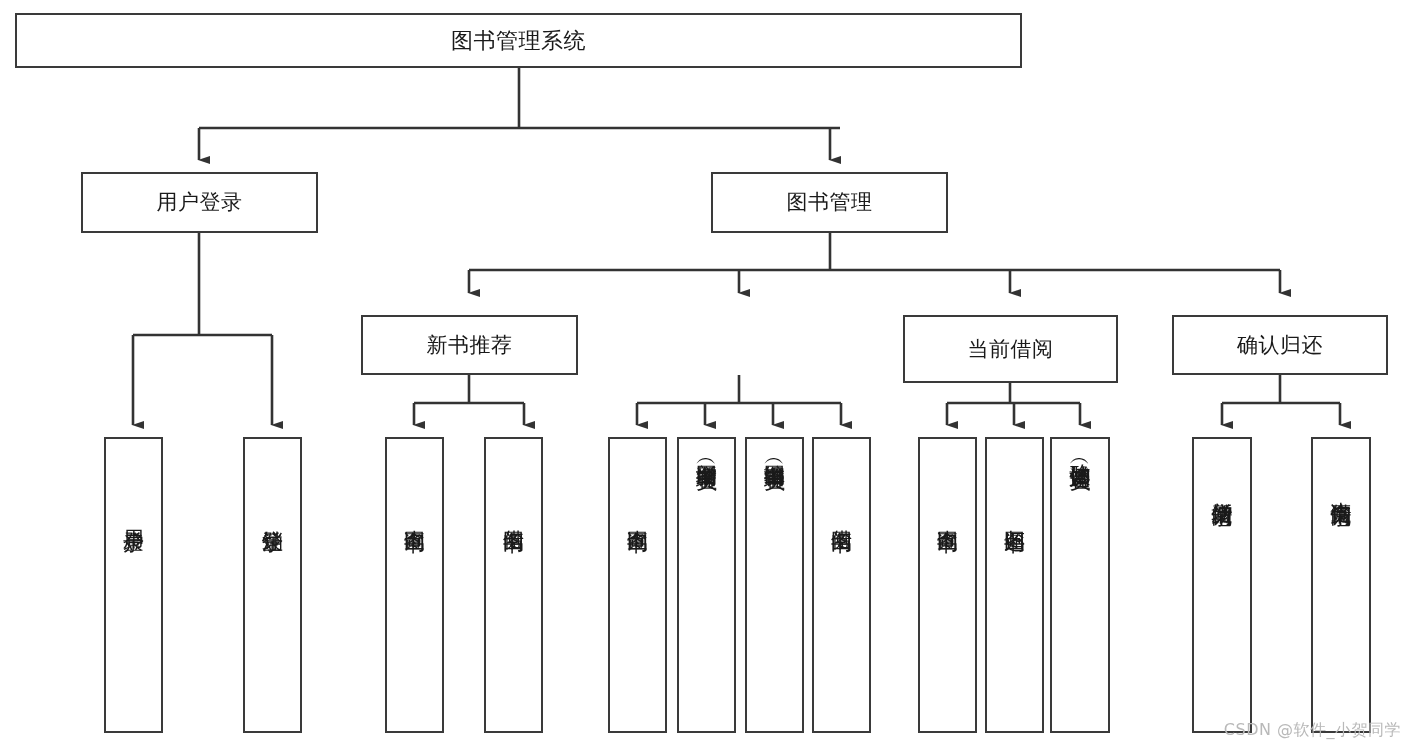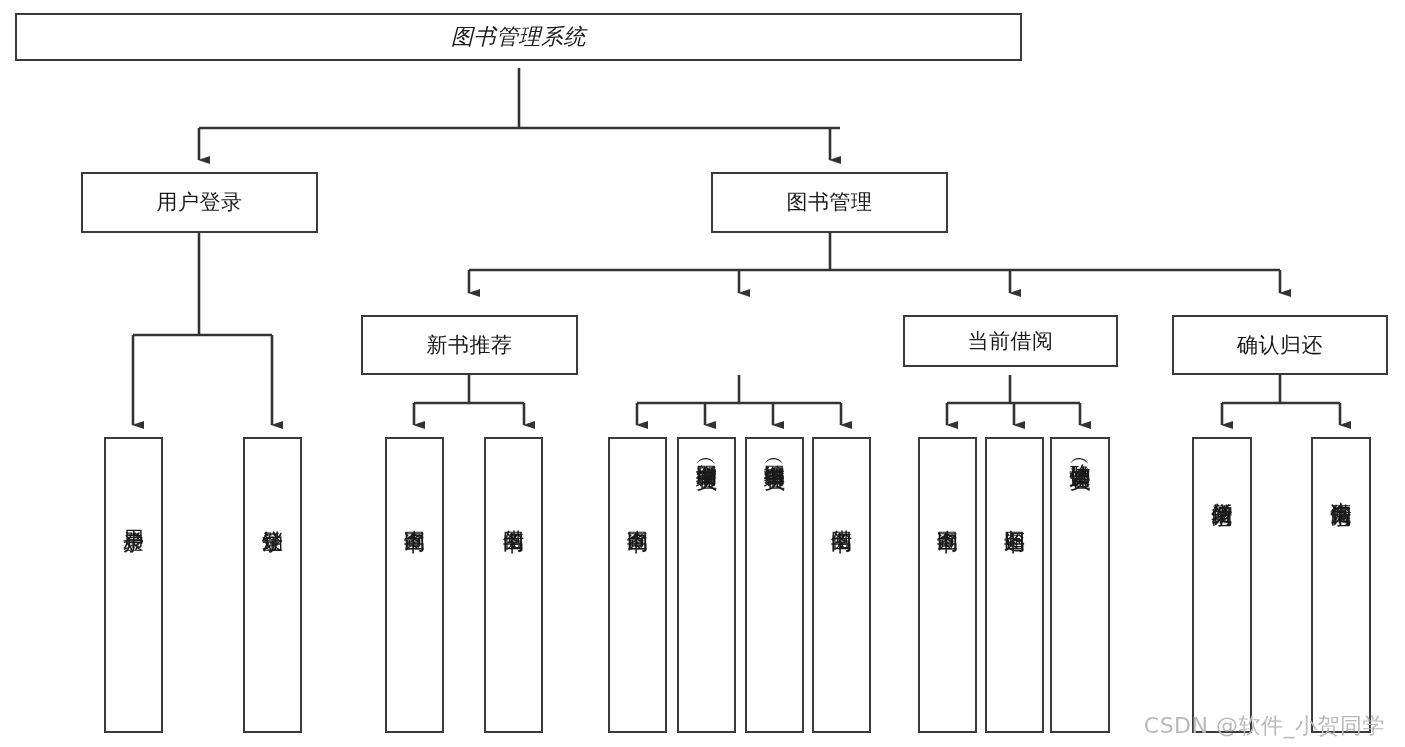--- a/index.html
+++ b/index.html
@@ -67,23 +67,23 @@
     margin-top: 70px;
   }
   .node.vert.long .lbl {
     margin-top: 4px;
   }
   .node.vert.medium .lbl {
     margin-top: 42px;
   }
   .watermark {
     position: absolute;
-    right: 20px;
+    right: 4px;
     bottom: 6px;
-    font-size: 22px;
+    font-size: 16px;
     color: #b9b9b9;
     letter-spacing: 0.5px;
     white-space: nowrap;
     user-select: none;
   }
 </style>
 </head>
 <body>
 
 <div id="canvas">
@@ -132,35 +132,35 @@
       <path d="M1014,403 L1014,425" marker-end="url(#arw)"></path>
       <path d="M1080,403 L1080,425" marker-end="url(#arw)"></path>
 
       <path d="M1280,375 L1280,403"></path>
       <path d="M1222,403 L1340,403"></path>
       <path d="M1222,403 L1222,425" marker-end="url(#arw)"></path>
       <path d="M1340,403 L1340,425" marker-end="url(#arw)"></path>
     </g>
   </svg>
 
-  <div class="node horiz root" style="left:15px; top:13px; width:1007px; height:48px;font-style:italic;">
+  <div class="node horiz root" style="left:15px; top:13px; width:1007px; height:55px;">
     <span class="lbl">图书管理系统</span>
   </div>
 
   <div class="node horiz" style="left:81px; top:172px; width:237px; height:61px;">
     <span class="lbl">用户登录</span>
   </div>
   <div class="node horiz" style="left:361px; top:315px; width:217px; height:60px;">
     <span class="lbl">新书推荐</span>
   </div>
 
   <div class="node horiz" style="left:711px; top:172px; width:237px; height:61px;">
     <span class="lbl">图书管理</span>
   </div>
-  <div class="node horiz" style="left:903px; top:315px; width:215px; height:52px;">
+  <div class="node horiz" style="left:903px; top:315px; width:215px; height:68px;">
     <span class="lbl">当前借阅</span>
   </div>
   <div class="node horiz" style="left:1172px; top:315px; width:216px; height:60px;">
     <span class="lbl">确认归还</span>
   </div>
 
   <div class="node vert mid" style="left:104px; top:437px; width:59px; height:296px;">
     <span class="lbl">用户登录</span>
   </div>
   <div class="node vert mid" style="left:243px; top:437px; width:59px; height:296px;">

